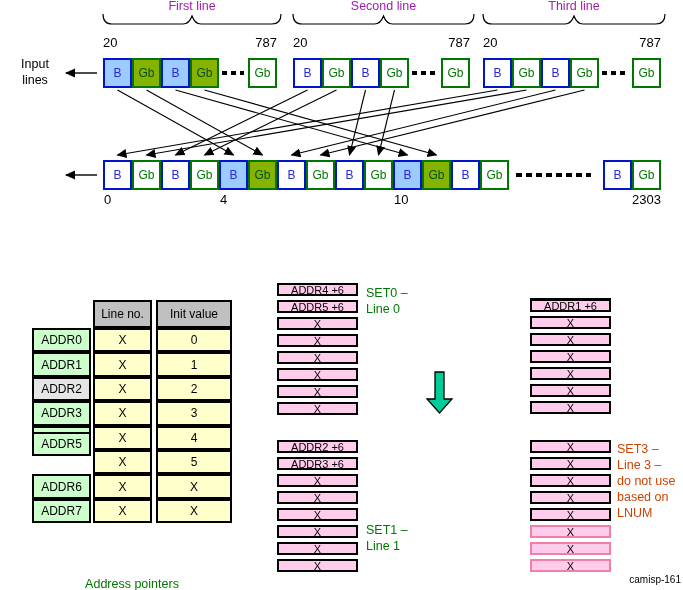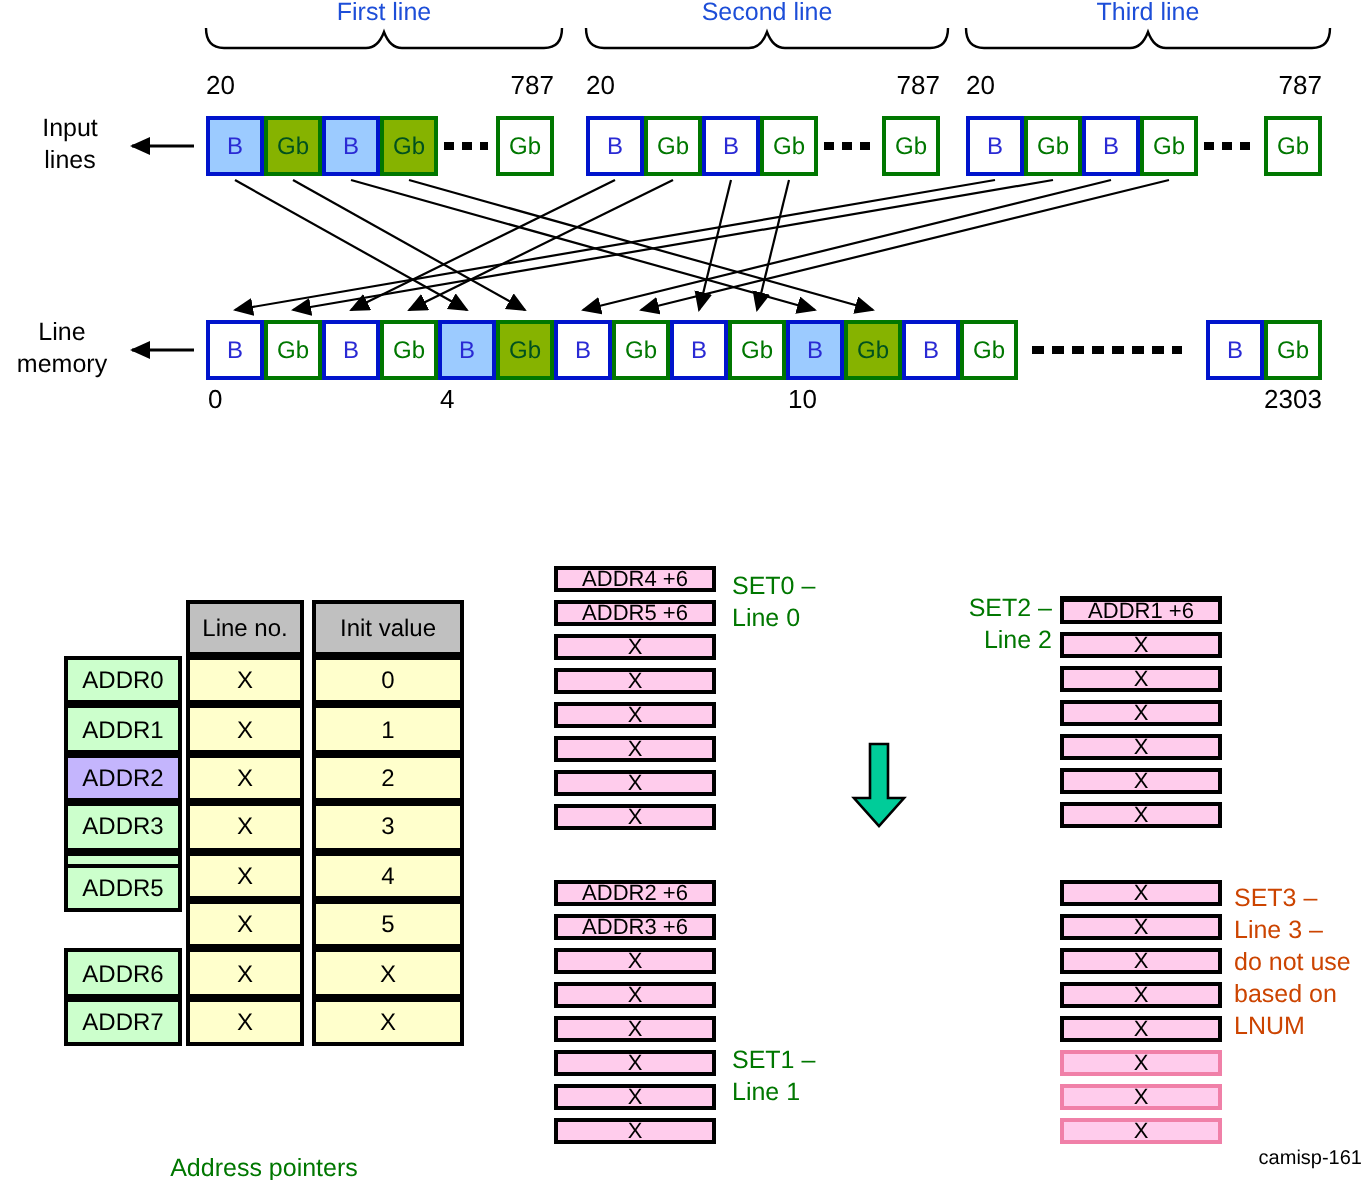--- a/index.html
+++ b/index.html
@@ -6,21 +6,21 @@
   body{width:683px;height:590px;font-family:"Liberation Sans",sans-serif;}
   #stage{position:relative;width:683px;height:590px;overflow:hidden;background:#fff;}
   #overlay{position:absolute;left:0;top:0;width:683px;height:590px;}
   .cell{position:absolute;box-sizing:border-box;display:flex;align-items:center;justify-content:center;
         border:2px solid #000;background:#fff;font-size:12px;line-height:12px;}
   .cell.b{border-color:#0014CC;color:#2A2AD4;}
   .cell.gb{border-color:#007700;color:#007700;}
   .cell.b.filled{background:#9CCBFF;}
   .cell.gb.filled{background:#86B300;color:#00511E;}
   .num{position:absolute;font-size:13px;color:#000;line-height:14px;white-space:nowrap;}
-  .title{position:absolute;font-size:12.5px;color:#1d4ed8;text-align:center;line-height:13px;}
+  .title{position:absolute;font-size:12.5px;color:#a21caf;text-align:center;line-height:13px;}
   .side-label{position:absolute;font-size:12.5px;color:#000;text-align:center;line-height:15.5px;}
   .tcell{position:absolute;box-sizing:border-box;border:2px solid #000;display:flex;align-items:center;
          justify-content:center;font-size:12px;color:#000;}
   .scell{position:absolute;box-sizing:border-box;border:2px solid #000;background:#FFCCEC;display:flex;
          align-items:center;justify-content:center;font-size:11px;line-height:10px;color:#000;}
   .slabel{position:absolute;font-size:12.5px;line-height:16px;color:#007700;white-space:nowrap;}
   #caption{position:absolute;left:32px;top:530px;width:200px;text-align:center;color:#007700;font-size:12.5px;margin-top:47px;}
   #input-label{left:10px;top:57px;width:50px;}
   #memory-label{left:2px;top:159px;width:58px;}
   #flow-label{position:absolute;left:398px;top:421px;width:90px;text-align:center;color:#007700;
@@ -55,21 +55,20 @@
       <line x1="365.5" y1="90" x2="349.5" y2="155" stroke="#000" stroke-width="1.1" marker-end="url(#ah)"></line>
       <line x1="394.5" y1="90" x2="378.5" y2="155" stroke="#000" stroke-width="1.1" marker-end="url(#ah)"></line>
       <line x1="497.5" y1="90" x2="117.5" y2="155" stroke="#000" stroke-width="1.1" marker-end="url(#ah)"></line>
       <line x1="526.5" y1="90" x2="146.5" y2="155" stroke="#000" stroke-width="1.1" marker-end="url(#ah)"></line>
       <line x1="555.5" y1="90" x2="291.5" y2="155" stroke="#000" stroke-width="1.1" marker-end="url(#ah)"></line>
       <line x1="584.5" y1="90" x2="320.5" y2="155" stroke="#000" stroke-width="1.1" marker-end="url(#ah)"></line>
       <polygon points="435,372 444,372 444,399 452,399 439.5,413 427,399 435,399" fill="#00CC99" stroke="#000" stroke-width="1.3"></polygon>
     </svg>
 
   <div class="side-label" id="input-label">Input lines</div>
-  <div class="side-label" id="memory-label">Line memory</div>
 
   <div id="caption">Address pointers</div>
 
 
   <div id="figure-id">camisp-161</div>
 <div class="title" style="left: 132px; top: 0px; width: 120px;">First line</div>
     <div class="num" style="left: 103px; top: 36px;">20</div>
     <div class="num" style="left: 232px; top: 36px; width: 45px; text-align: right;">787</div>
     <div class="cell b filled" style="left: 103px; top: 58px; width: 29px; height: 30px;">B</div>
     <div class="cell gb filled" style="left: 132px; top: 58px; width: 29px; height: 30px;">Gb</div>
@@ -113,21 +112,21 @@
     <div class="num" style="left: 394px; top: 193px;">10</div>
     <div class="num" style="left: 632px; top: 193px;">2303</div>
     <div class="tcell" style="left: 156px; top: 300px; width: 76px; height: 28px; background: rgb(192, 192, 192);">Init value</div>
     <div class="tcell" style="left: 93px; top: 300px; width: 59px; height: 28px; background: rgb(192, 192, 192);">Line no.</div>
     <div class="tcell" style="left: 32px; top: 328px; width: 59px; height: 24.4px; background: rgb(204, 255, 204);">ADDR0</div>
     <div class="tcell" style="left: 93px; top: 328px; width: 59px; height: 24.4px; background: rgb(255, 255, 204);">X</div>
     <div class="tcell" style="left: 156px; top: 328px; width: 76px; height: 24.4px; background: rgb(255, 255, 204);">0</div>
     <div class="tcell" style="left: 32px; top: 352.4px; width: 59px; height: 24.4px; background: rgb(204, 255, 204);">ADDR1</div>
     <div class="tcell" style="left: 93px; top: 352.4px; width: 59px; height: 24.4px; background: rgb(255, 255, 204);">X</div>
     <div class="tcell" style="left: 156px; top: 352.4px; width: 76px; height: 24.4px; background: rgb(255, 255, 204);">1</div>
-    <div class="tcell" style="left: 32px; top: 376.8px; width: 59px; height: 24.4px; background: #c4b5fd;">ADDR2</div>
+    <div class="tcell" style="left: 32px; top: 376.8px; width: 59px; height: 24.4px; background: #e5e5e5;">ADDR2</div>
     <div class="tcell" style="left: 93px; top: 376.8px; width: 59px; height: 24.4px; background: rgb(255, 255, 204);">X</div>
     <div class="tcell" style="left: 156px; top: 376.8px; width: 76px; height: 24.4px; background: rgb(255, 255, 204);">2</div>
     <div class="tcell" style="left: 32px; top: 401.2px; width: 59px; height: 24.4px; background: rgb(204, 255, 204);">ADDR3</div>
     <div class="tcell" style="left: 93px; top: 401.2px; width: 59px; height: 24.4px; background: rgb(255, 255, 204);">X</div>
     <div class="tcell" style="left: 156px; top: 401.2px; width: 76px; height: 24.4px; background: rgb(255, 255, 204);">3</div>
     <div class="tcell" style="left: 32px; top: 425.6px; width: 59px; height: 24.4px; background: rgb(204, 255, 204);">ADDR4</div>
     <div class="tcell" style="left: 93px; top: 425.6px; width: 59px; height: 24.4px; background: rgb(255, 255, 204);">X</div>
     <div class="tcell" style="left: 156px; top: 425.6px; width: 76px; height: 24.4px; background: rgb(255, 255, 204);">4</div>
     <div class="tcell" style="left: 32px; top: 432px; width: 59px; height: 24.4px; background: rgb(204, 255, 204);">ADDR5</div>
     <div class="tcell" style="left: 93px; top: 450px; width: 59px; height: 24.4px; background: rgb(255, 255, 204);">X</div>
@@ -163,24 +162,20 @@
       <div>Line 1</div>
     </div>
     <div class="scell" style="left: 530px; top: 282px; width: 81px; height: 13px; margin-top: 16px;">ADDR0 +6</div>
     <div class="scell" style="left: 530px; top: 299px; width: 81px; height: 13px;">ADDR1 +6</div>
     <div class="scell" style="left: 530px; top: 316px; width: 81px; height: 13px;">X</div>
     <div class="scell" style="left: 530px; top: 333px; width: 81px; height: 13px;">X</div>
     <div class="scell" style="left: 530px; top: 350px; width: 81px; height: 13px;">X</div>
     <div class="scell" style="left: 530px; top: 367px; width: 81px; height: 13px;">X</div>
     <div class="scell" style="left: 530px; top: 384px; width: 81px; height: 13px;">X</div>
     <div class="scell" style="left: 530px; top: 401px; width: 81px; height: 13px;">X</div>
-    <div class="slabel" style="left: 438px; top: 296px; width: 88px; text-align: right;">
-      <div>SET2 –</div>
-      <div>Line 2</div>
-    </div>
     <div class="scell" style="left: 530px; top: 440px; width: 81px; height: 13px;">X</div>
     <div class="scell" style="left: 530px; top: 457px; width: 81px; height: 13px;">X</div>
     <div class="scell" style="left: 530px; top: 474px; width: 81px; height: 13px;">X</div>
     <div class="scell" style="left: 530px; top: 491px; width: 81px; height: 13px;">X</div>
     <div class="scell" style="left: 530px; top: 508px; width: 81px; height: 13px;">X</div>
     <div class="scell" style="left: 530px; top: 525px; width: 81px; height: 13px; border-color: rgb(240, 128, 168);">X</div>
     <div class="scell" style="left: 530px; top: 542px; width: 81px; height: 13px; border-color: rgb(240, 128, 168);">X</div>
     <div class="scell" style="left: 530px; top: 559px; width: 81px; height: 13px; border-color: rgb(240, 128, 168);">X</div>
     <div class="slabel" style="left: 617px; top: 441px; width: 70px; text-align: left; color: rgb(204, 68, 0);">
       <div>SET3 –</div>

